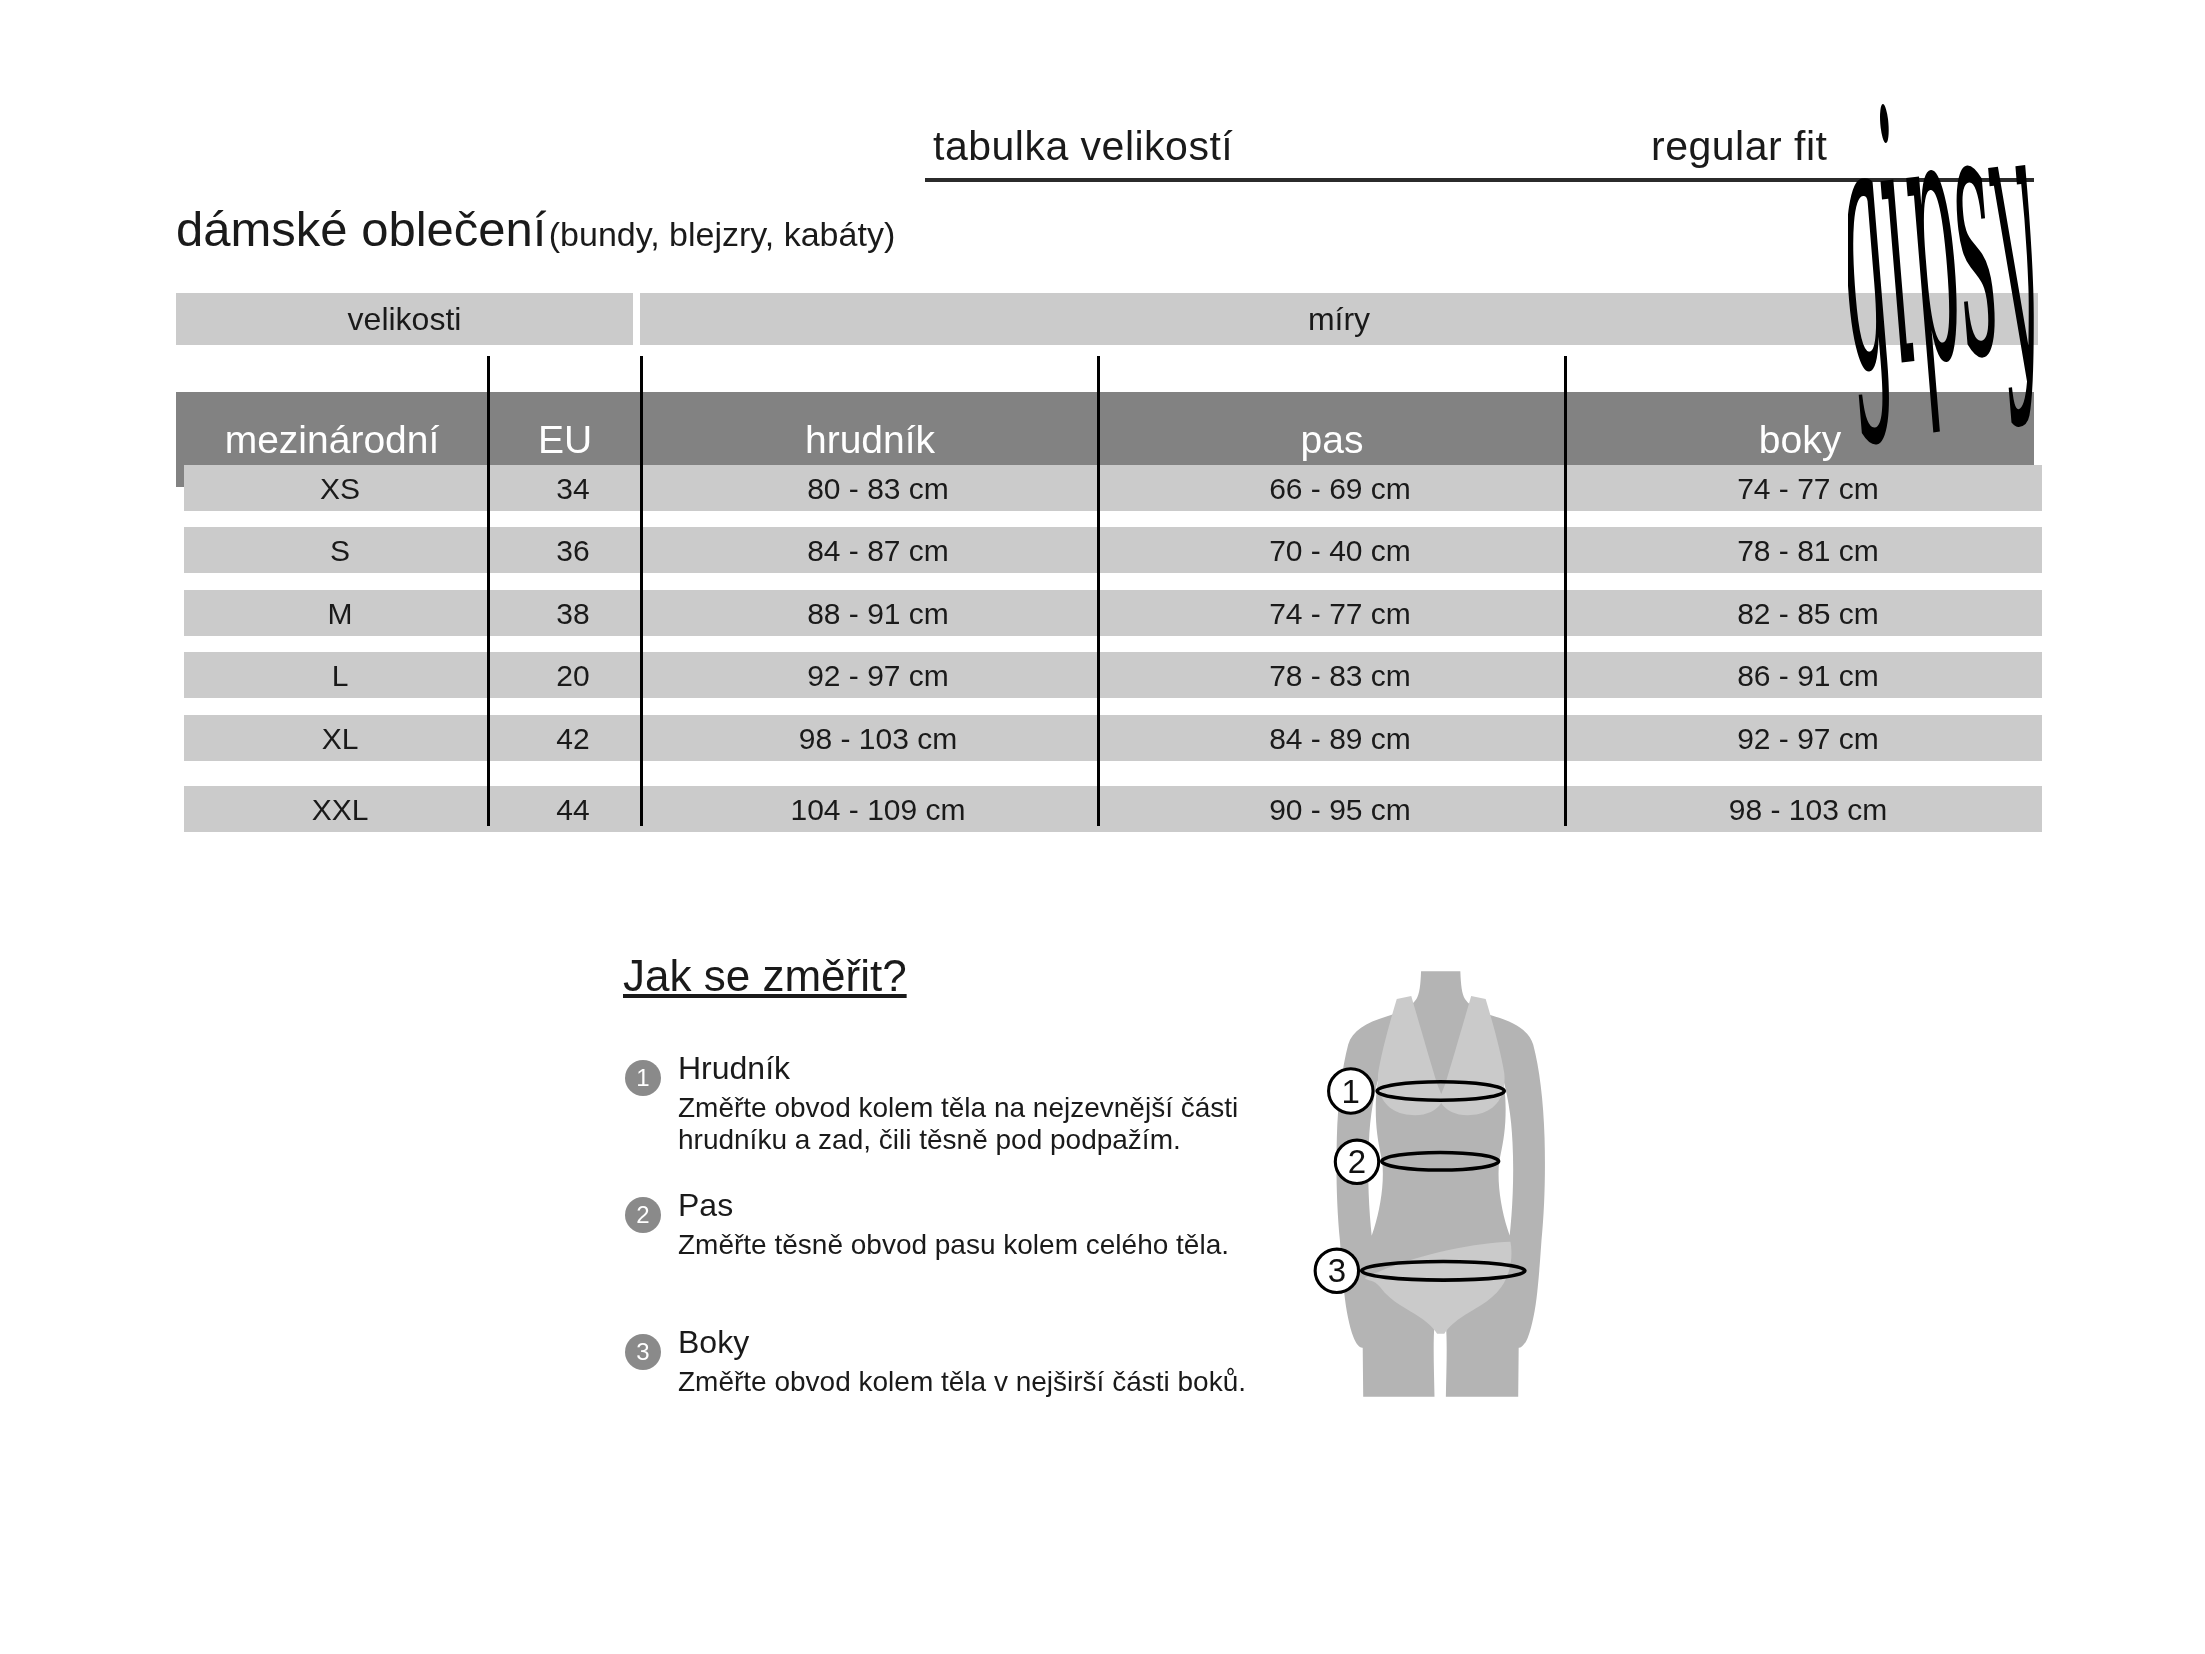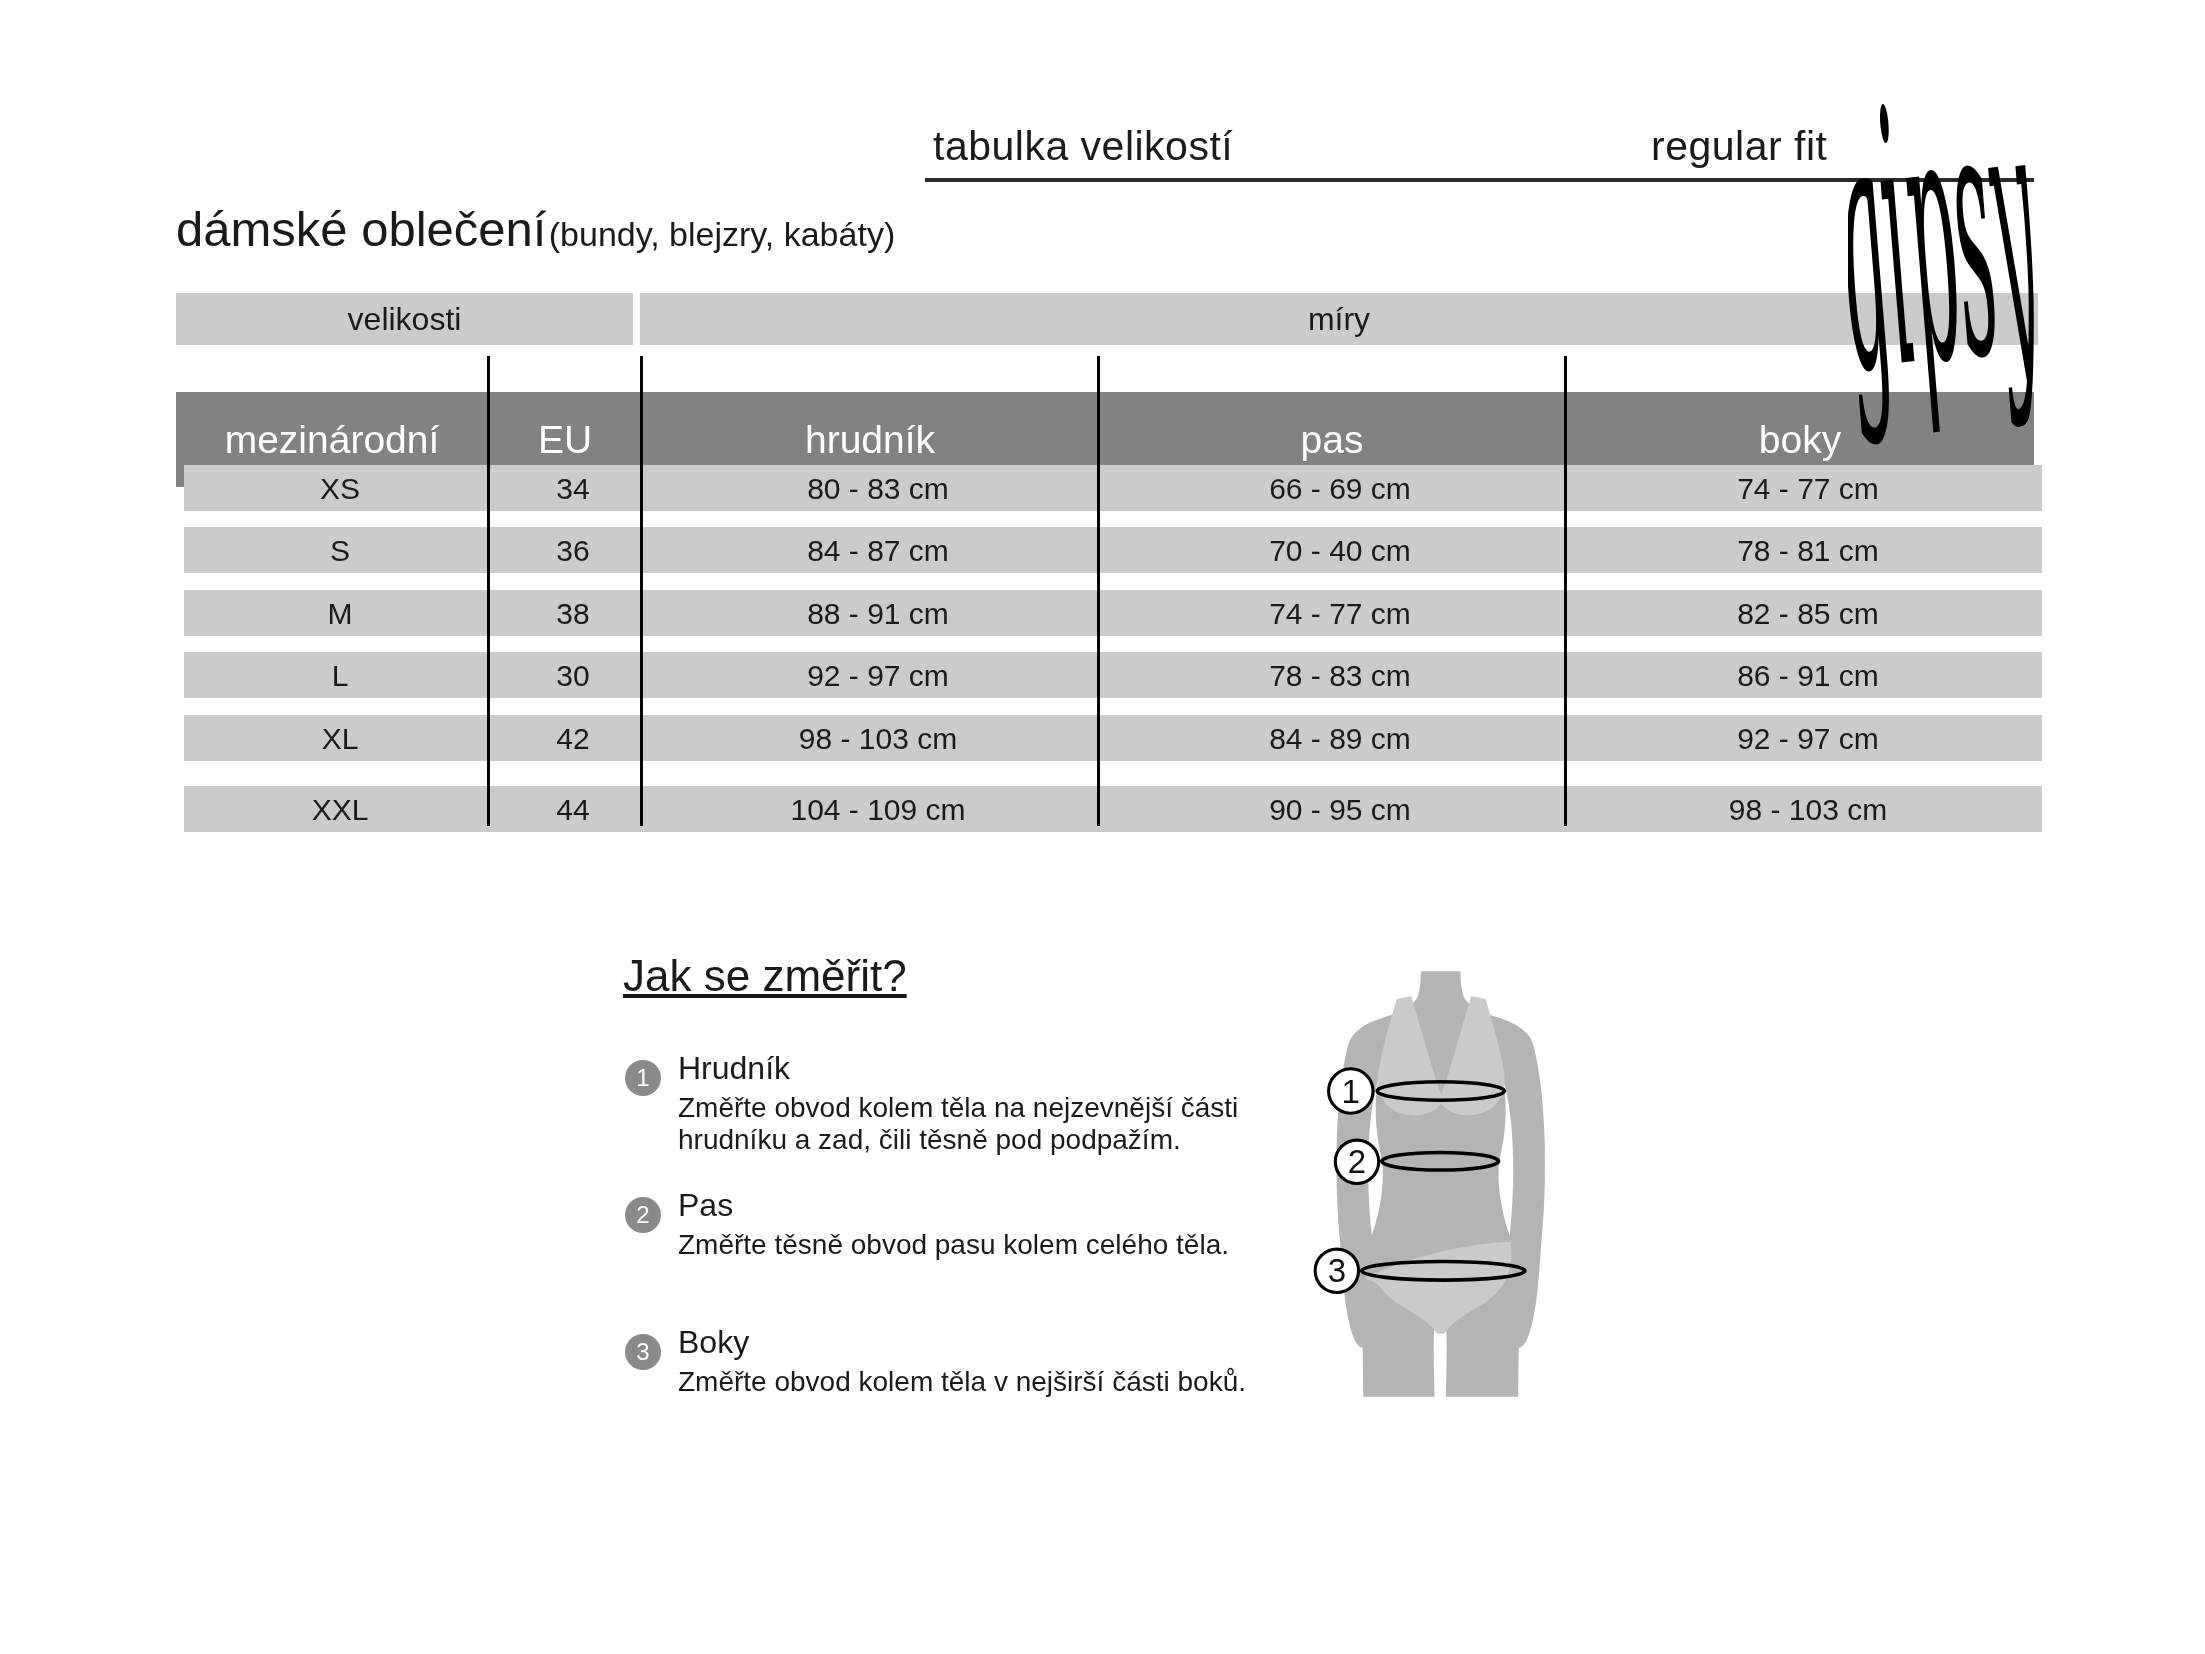--- a/index.html
+++ b/index.html
@@ -90,21 +90,21 @@
     </div>
     <div class="trow r3">
       <span class="cell col1">M</span>
       <span class="cell col2">38</span>
       <span class="cell col3">88 - 91 cm</span>
       <span class="cell col4">74 - 77 cm</span>
       <span class="cell col5">82 - 85 cm</span>
     </div>
     <div class="trow r4">
       <span class="cell col1">L</span>
-      <span class="cell col2">30</span>
+      <span class="cell col2">20</span>
       <span class="cell col3">92 - 97 cm</span>
       <span class="cell col4">78 - 83 cm</span>
       <span class="cell col5">86 - 91 cm</span>
     </div>
     <div class="trow r5">
       <span class="cell col1">XL</span>
       <span class="cell col2">42</span>
       <span class="cell col3">98 - 103 cm</span>
       <span class="cell col4">84 - 89 cm</span>
       <span class="cell col5">92 - 97 cm</span>

